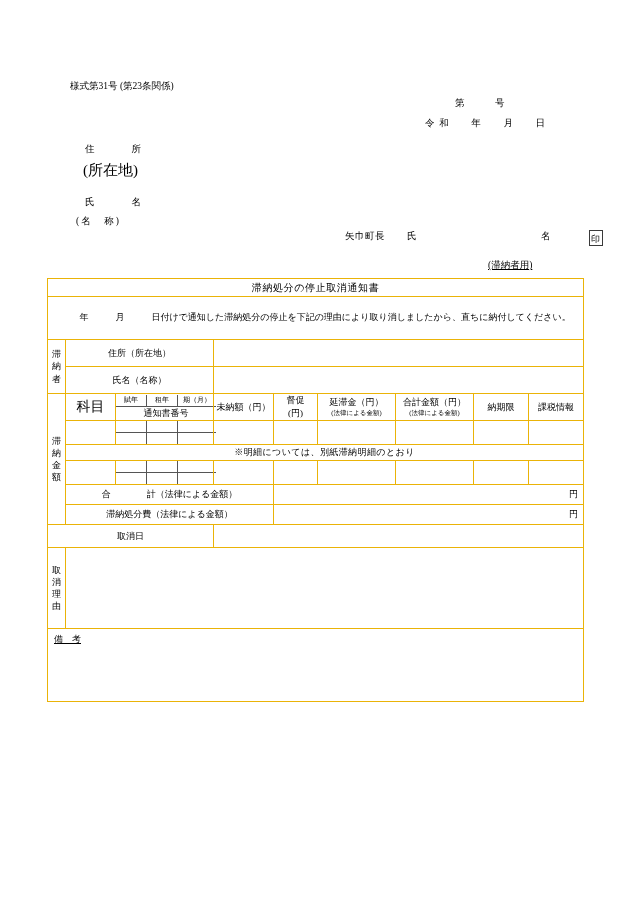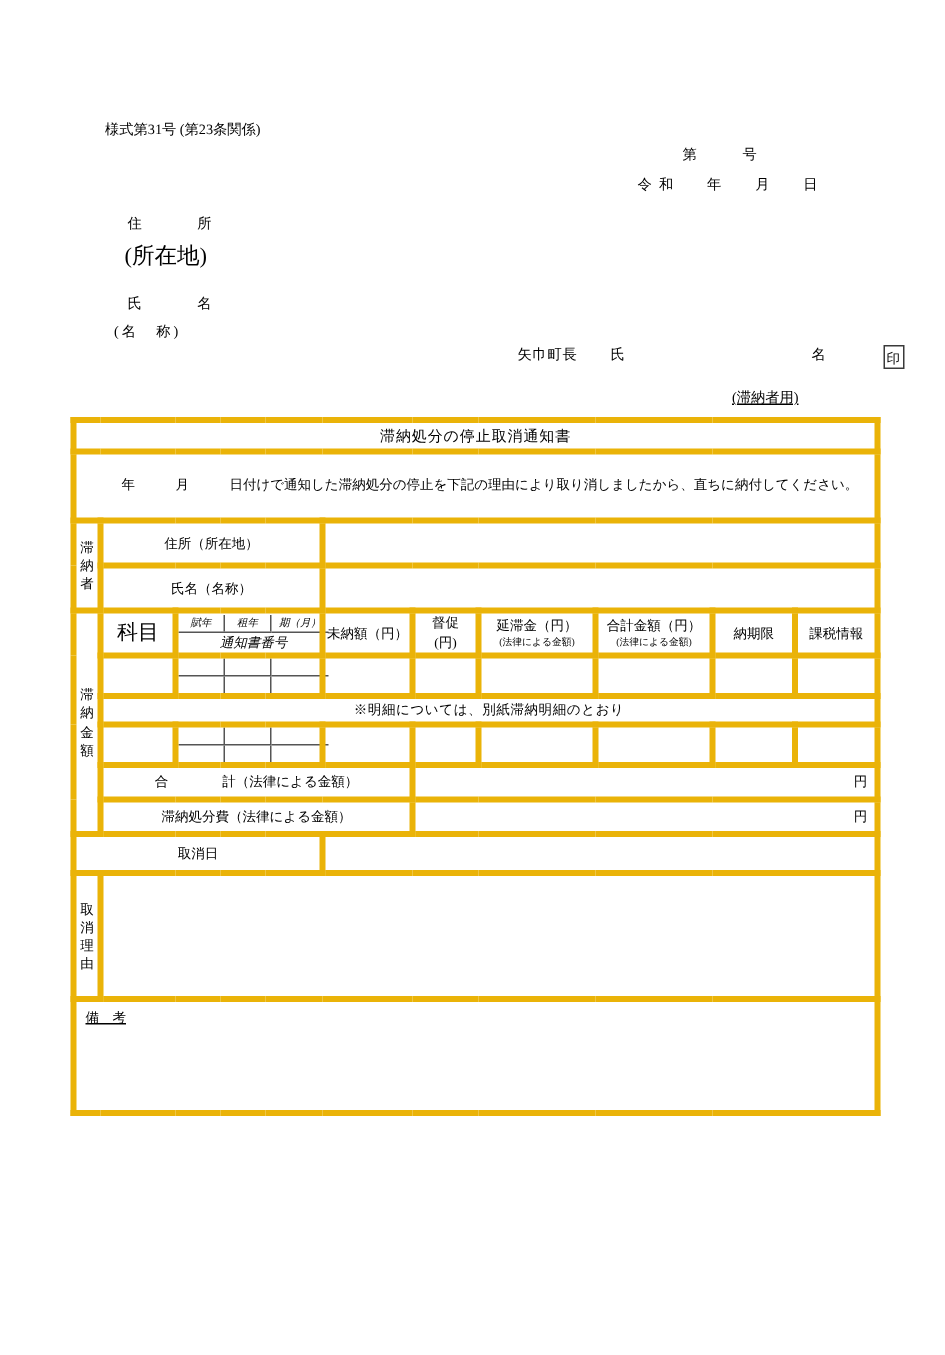--- a/index.html
+++ b/index.html
@@ -117,21 +117,21 @@
   .main-table {
     position: absolute;
     left: 47px;
     top: 278px;
     width: 536px;
     border-collapse: collapse;
     table-layout: fixed;
     font-size: 9px;
   }
   .main-table td {
-    border: 4px solid #eab308;
+    border: 1px solid #eab308;
     padding: 0;
     vertical-align: middle;
     text-align: center;
   }
   .title-cell {
     height: 17px;
     font-size: 10px;
     letter-spacing: 0.6px;
   }
   .lead-cell {
@@ -172,21 +172,20 @@
   .split {
     width: 100%;
     border-collapse: collapse;
     table-layout: fixed;
   }
   .split td {
     border: 0;
     padding: 0;
     text-align: center;
     vertical-align: middle;
-    font-style: italic;
   }
   .split .top-row td {
     border-bottom: 1px solid #555555;
     height: 11px;
     font-size: 7px;
   }
   .split .top-row td + td { border-left: 1px solid #555555; }
   .split .bot-row td { height: 11px; font-size: 9px; }
 
   .split-data .r1 td { height: 11px; border-bottom: 1px solid #555555; }

